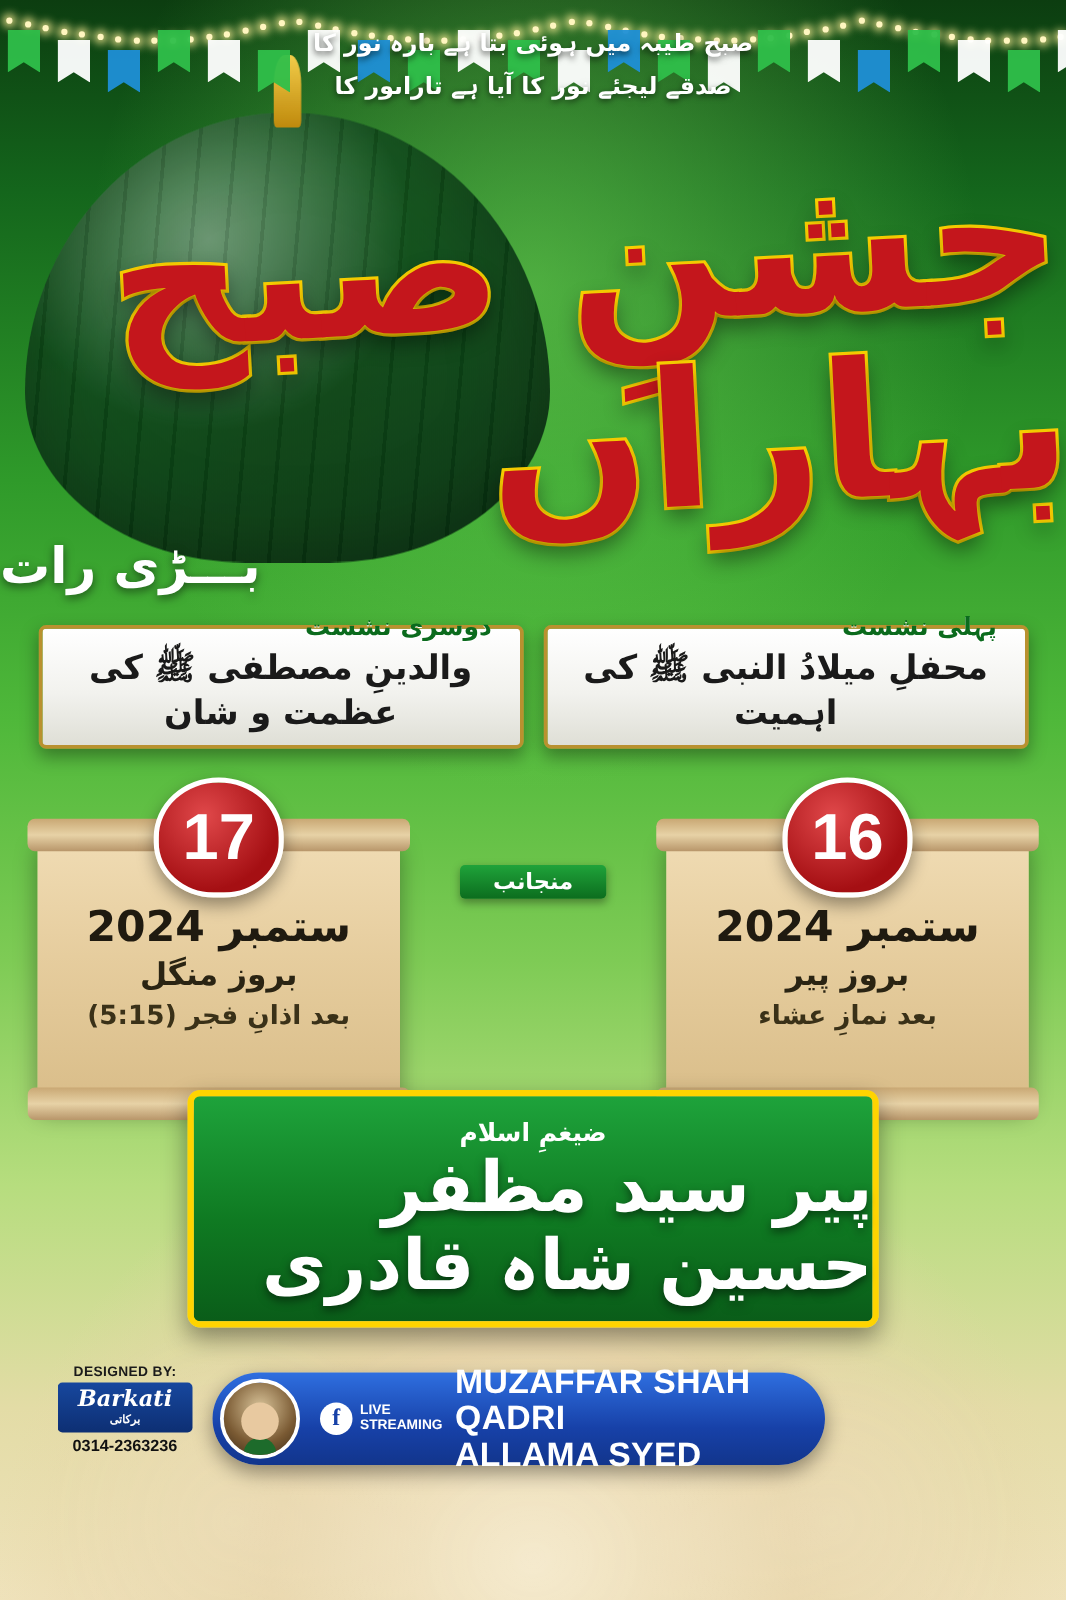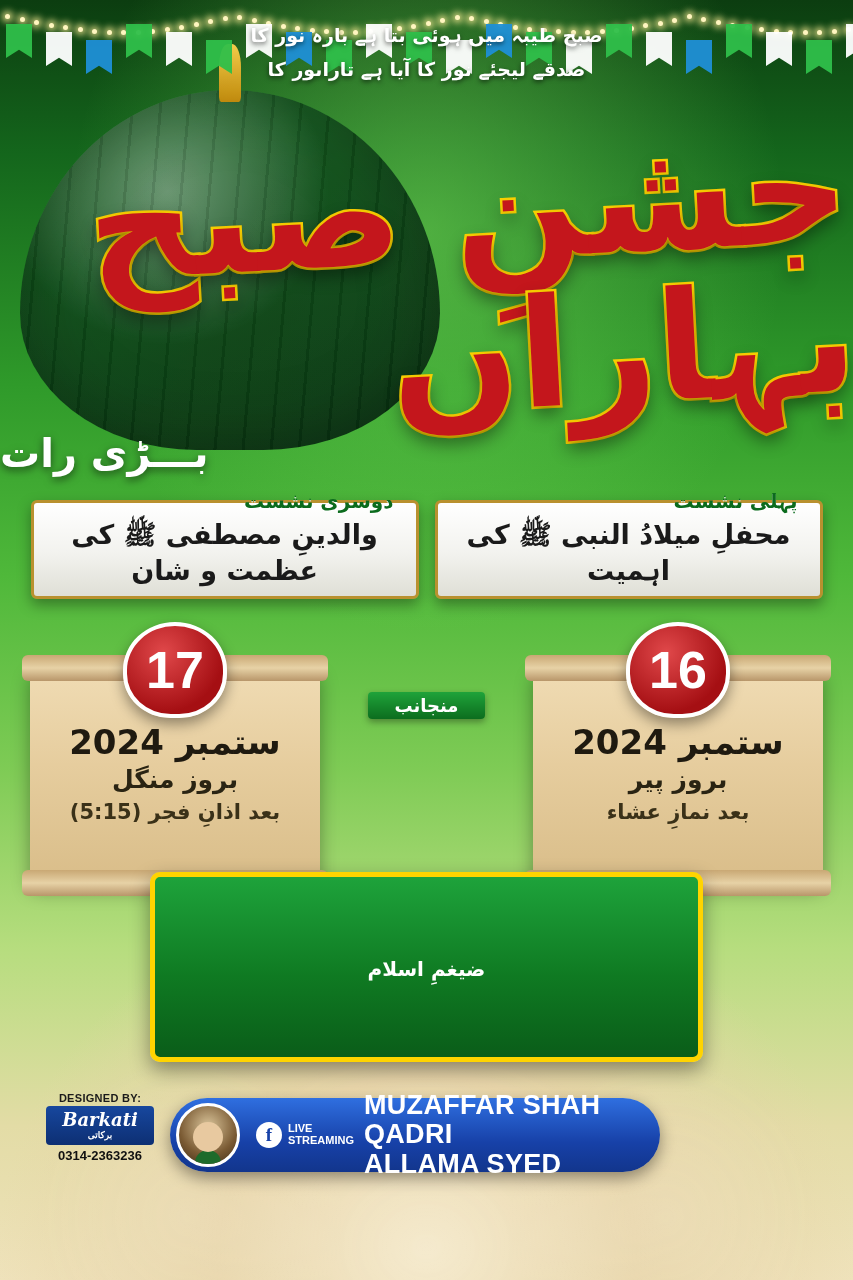--- a/index.html
+++ b/index.html
@@ -366,20 +366,21 @@
         <div class="d-month">ستمبر 2024</div>
         <div class="d-day">بروز منگل</div>
         <div class="d-time">بعد اذانِ فجر (5:15)</div>
       </div>
     </div>
 
   </div>
 
   <div class="speaker">
     <div class="sp-mid">ضیغمِ اسلام</div>
+    <div class="sp-name">پیر سید مظفر حسین شاہ قادری</div>
   </div>
 
   <div class="designer">
     <div class="dz-title">DESIGNED BY:</div>
     <div class="dz-logo">
       <span>Barkati</span>
       <small>برکاتی</small>
     </div>
     <div class="dz-phone">0314-2363236</div>
   </div>

